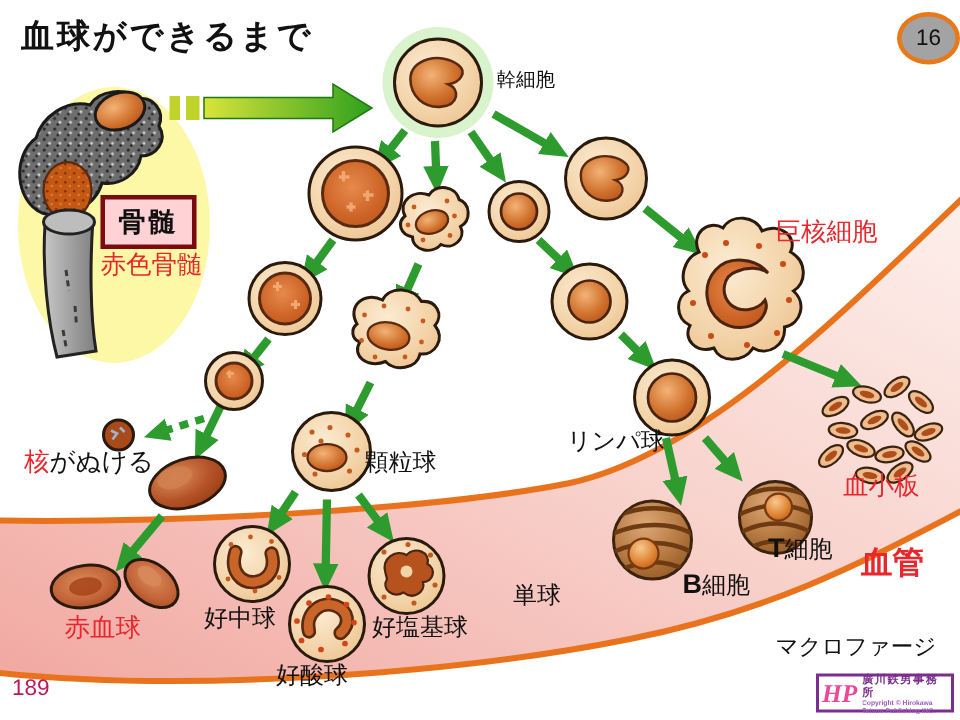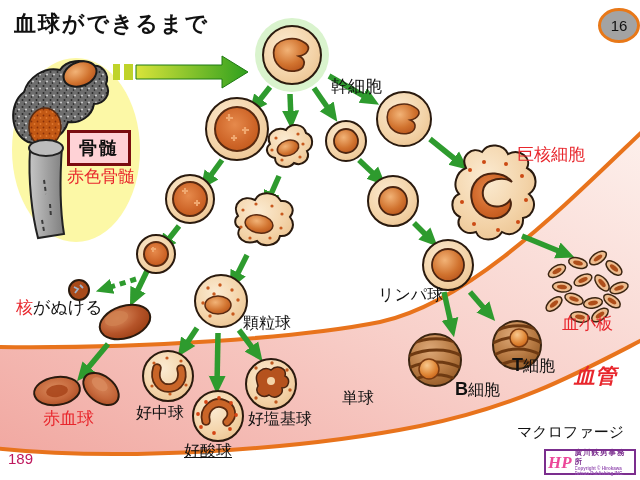--- a/index.html
+++ b/index.html
@@ -9,21 +9,21 @@
   .lbl{position:absolute;white-space:nowrap;line-height:1.1;}
   .red{color:#E8262C;}
   .title{left:14px;top:12px;font-size:22px;font-weight:bold;letter-spacing:2px;}
   .badge{position:absolute;left:598px;top:8px;width:36px;height:29px;border:3px solid #E87818;
          border-radius:50%;background:#a3a3a3;display:flex;align-items:center;justify-content:center;
          font-size:15px;}
   .marrowbox{position:absolute;left:67px;top:130px;width:58px;height:30px;background:#FFD2D6;
          border:3px solid #7A0C10;display:flex;align-items:center;justify-content:center;
          font-size:18px;font-weight:bold;letter-spacing:2px;text-align:center;}
   .pagenum{left:8px;top:451px;font-size:15px;color:#be185d;}
-  .vessel-lbl{font-size:21px;font-weight:bold;font-style:italic;}
+  .vessel-lbl{font-size:21px;font-weight:bold;}
   .logo{position:absolute;left:544px;top:449px;width:92px;height:26px;border:2px solid #7B2E8E;
         background:#fff;display:flex;align-items:center;gap:3px;padding:0 2px;box-sizing:border-box;}
   .logo .mono{font-family:"Liberation Serif","DejaVu Serif",serif;font-style:italic;font-weight:bold;
         font-size:17px;color:#ec4899;line-height:1;}
   .logo .cols{display:flex;flex-direction:column;overflow:hidden;font-weight:bold;}
   .logo .company{font-size:7.5px;color:#7B2E8E;letter-spacing:1px;line-height:1.2;}
   .logo .copy{font-size:4.5px;color:#9B59B6;line-height:1.2;}
   .bold{font-weight:bold;}
 </style>
 </head>
@@ -380,36 +380,36 @@
       <path d="M 499,366 C 511,359 525,359 537,366"></path>
     </g>
     <circle cx="519" cy="338" r="9" fill="url(#ballg)" stroke="#7A3A10" stroke-width="1.5"></circle>
   </g>
 </svg>
 
 <div class="lbl title">血球ができるまで</div>
 <div class="badge">
   <span>16</span>
 </div>
-<div class="lbl" style="left:331px;top:46px;font-size:17px;margin-top:32px;">幹細胞</div>
+<div class="lbl" style="left:331px;top:46px;font-size:13px;">幹細胞</div>
 <div class="marrowbox">
   <span>骨髄</span>
 </div>
 <div class="lbl red" style="left:517px;top:146px;font-size:17px;">巨核細胞</div>
 <div class="lbl red" style="left:67px;top:168px;font-size:17px;">赤色骨髄</div>
 <div class="lbl" style="left:378px;top:286px;font-size:16px;">リンパ球</div>
 <div class="lbl red" style="left:562px;top:315px;font-size:17px;">血小板</div>
-<div class="lbl" style="left:243px;top:314px;font-size:16px;">顆粒球</div>
+<div class="lbl" style="left:243px;top:300px;font-size:16px;">顆粒球</div>
 <div class="lbl" style="left:16px;top:299px;font-size:17px;">
   <span class="red">核</span><span>がぬける</span>
 </div>
 <div class="lbl red" style="left:43px;top:410px;font-size:17px;">赤血球</div>
 <div class="lbl" style="left:136px;top:404px;font-size:16px;">好中球</div>
 <div class="lbl" style="left:248px;top:410px;font-size:16px;">好塩基球</div>
-<div class="lbl" style="left:184px;top:442px;font-size:16px;text-decoration:underline;">好酸球</div>
+<div class="lbl" style="left:184px;top:442px;font-size:16px;">好酸球</div>
 <div class="lbl" style="left:342px;top:389px;font-size:16px;">単球</div>
 <div class="lbl" style="left:455px;top:380px;font-size:16px;">
   <span class="bold" style="font-size:18px;">B</span><span>細胞</span>
 </div>
 <div class="lbl" style="left:512px;top:356px;font-size:16px;text-align:center;">
   <span class="bold" style="font-size:18px;">T</span><span>細胞</span>
 </div>
 <div class="lbl" style="left:477px;top:424px;font-size:15px;margin-left:40px;">マクロファージ</div>
 <div class="lbl red vessel-lbl" style="left:574px;top:364px;">血管</div>
 <div class="lbl pagenum">189</div>

